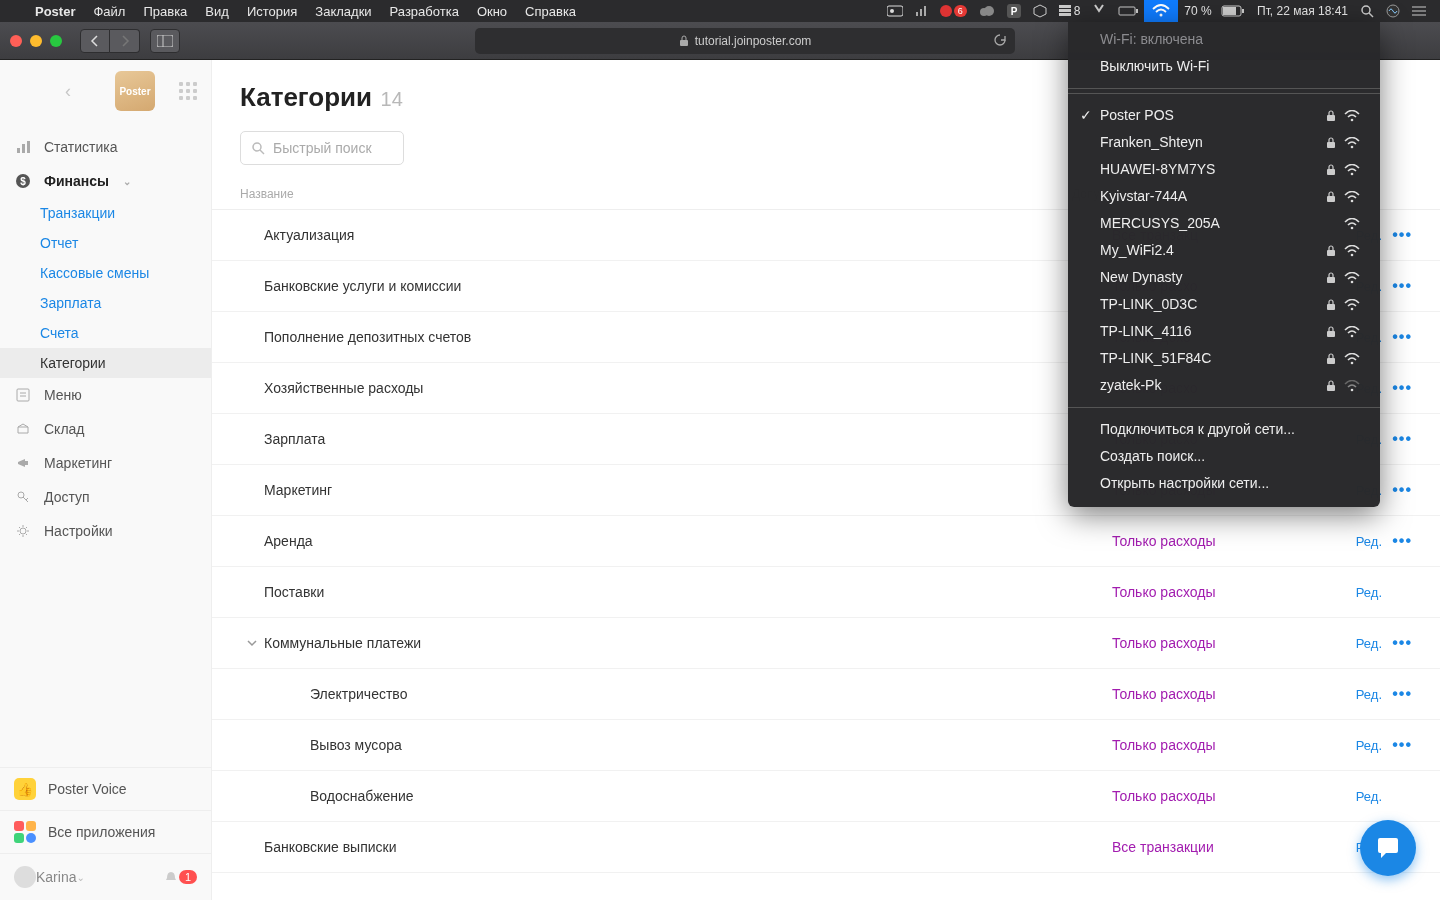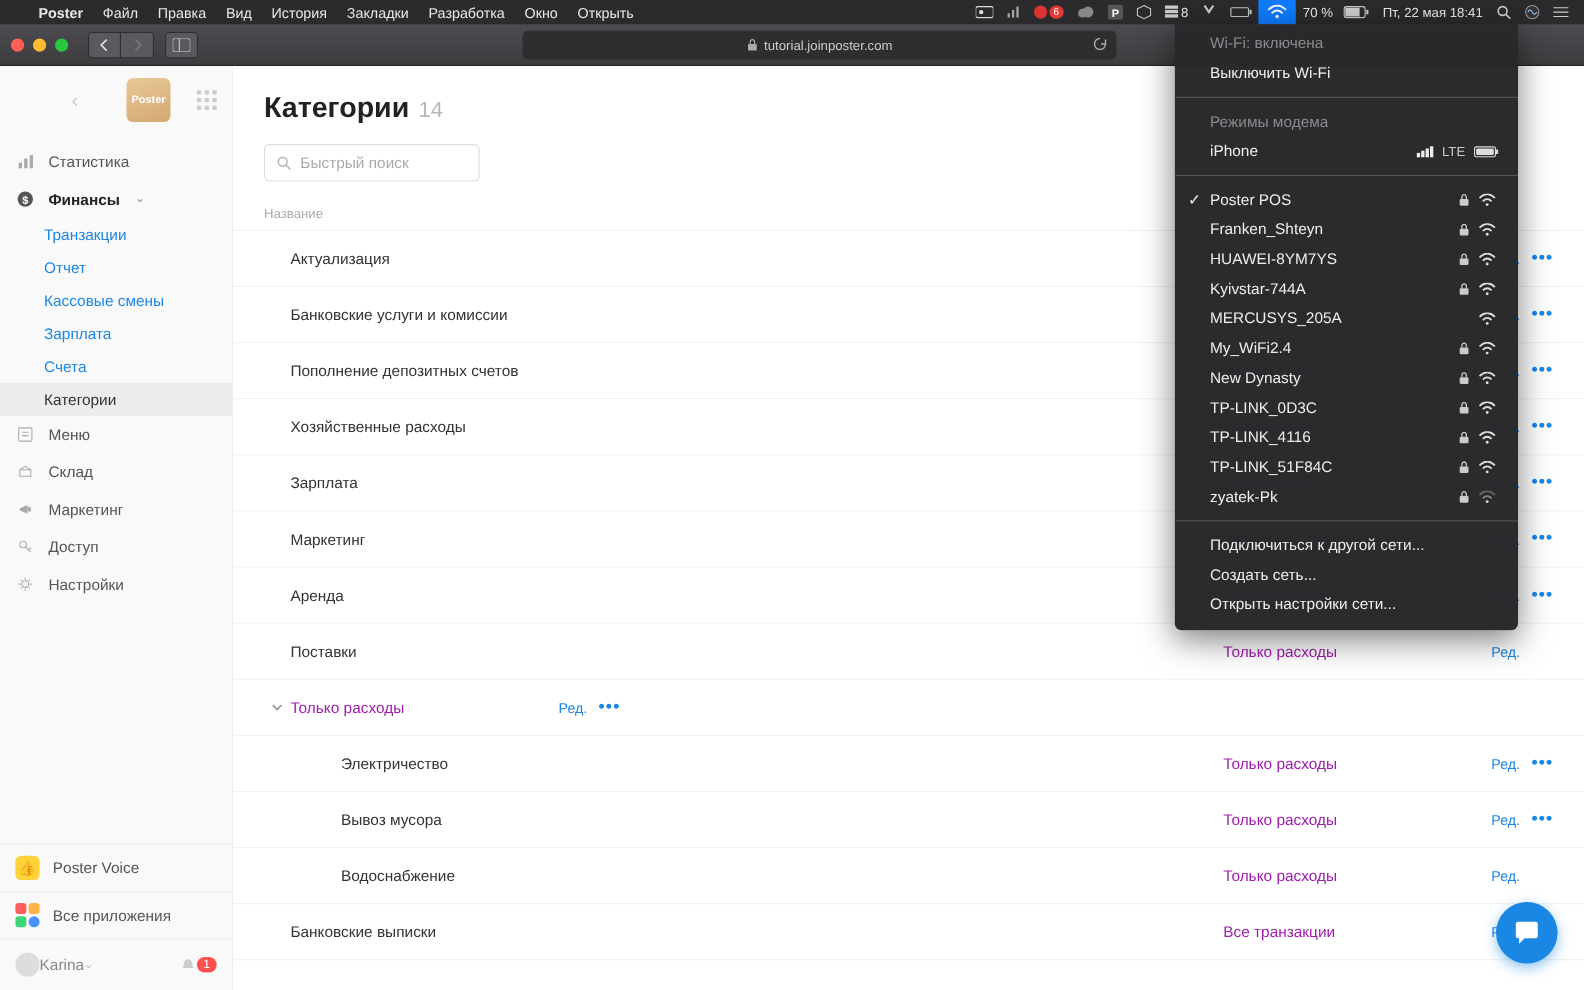--- a/index.html
+++ b/index.html
@@ -59,21 +59,21 @@
 .avatar { width: 22px; height: 22px; background: #ddd; border-radius: 50%; }
 .bell-badge { margin-left: auto; display: flex; align-items: center; color: #bbb; gap: 1px; }
 .bell-badge .cnt { background: #ff5050; color: #fff; border-radius: 9px; padding: 1px 6px; font-size: 11px; }
 
 
 .main { flex: 1; background: #fff; overflow: hidden; }
 .page-header { padding: 22px 28px 18px; }
 .page-title { font-size: 26px; font-weight: 600; color: #222; }
 .page-count { color: #b8b8b8; font-size: 20px; font-weight: 400; margin-left: 4px; }
 .search-row { padding: 0 28px 14px; }
-.search-box { width: 196px; height: 34px; border: 1px solid #ddd; border-radius: 5px; display: flex; align-items: center; padding: 0 10px; gap: 8px; color: #aaa; font-size: 14px; }
+.search-box { width: 164px; height: 34px; border: 1px solid #ddd; border-radius: 5px; display: flex; align-items: center; padding: 0 10px; gap: 8px; color: #aaa; font-size: 14px; }
 .table-head { display: flex; padding: 8px 28px; font-size: 12px; color: #aaa; border-bottom: 1px solid #eee; }
 .col-name { flex: 1; }
 .col-type { width: 340px; }
 .table-body { }
 .row { display: flex; align-items: center; padding: 0 28px; height: 51px; border-bottom: 1px solid #f1f1f1; font-size: 14px; color: #333; }
 .row .expand { width: 24px; color: #aaa; display: flex; justify-content: center; }
 .row.child .name { padding-left: 46px; }
 .row .name { flex: 1; }
 .row .type { width: 220px; color: #a21caf; }
 .row .edit { width: 50px; color: #1b87e5; font-size: 13px; cursor: pointer; text-align: right; }
@@ -108,21 +108,21 @@
   <div class="menubar-left">
     <span class="apple-logo"></span>
     <span class="mitem bold">Poster</span>
     <span class="mitem">Файл</span>
     <span class="mitem">Правка</span>
     <span class="mitem">Вид</span>
     <span class="mitem">История</span>
     <span class="mitem">Закладки</span>
     <span class="mitem">Разработка</span>
     <span class="mitem">Окно</span>
-    <span class="mitem">Открыть</span>
+    <span class="mitem">Справка</span>
   </div>
   <div class="menubar-right">
     <span class="ritem">
         <svg width="16" height="12" viewBox="0 0 16 12">
           <rect x="0" y="1" width="16" height="10" rx="2" fill="none" stroke="#ddd"></rect>
           <circle cx="5" cy="6" r="2" fill="#ddd"></circle>
         </svg>
       </span>
     <span class="ritem">
         <svg width="12" height="12">
@@ -448,20 +448,21 @@
           <span class="type">Только расходы</span>
           <span class="edit">Ред.</span>
           <span class="more"></span>
         </div>
         <div class="row">
           <span class="expand">
             <svg width="12" height="12">
               <path d="M2 4 L6 8 L10 4" fill="none" stroke="#999" stroke-width="1.5"></path>
             </svg>
           </span>
+          <span class="name">Коммунальные платежи</span>
           <span class="type">Только расходы</span>
           <span class="edit">Ред.</span>
           <span class="more">•••</span>
         </div>
         <div class="row child">
           <span class="expand"></span>
           <span class="name">Электричество</span>
           <span class="type">Только расходы</span>
           <span class="edit">Ред.</span>
           <span class="more">•••</span>
@@ -490,38 +491,20 @@
       </div>
   </main>
 </div>
 
 <div class="wifi-menu">
   <div class="wifi-section">
     <div class="wifi-row dim">Wi-Fi: включена</div>
     <div class="wifi-row clickable">Выключить Wi-Fi</div>
   </div>
   <div class="wifi-sep"></div>
-  <div class="wifi-section">
-    <div class="wifi-row dim">Режимы модема</div>
-    <div class="wifi-row clickable">
-      <span>iPhone</span>
-      <span class="right-icons">
-        <span class="signal-bars">
-            <span></span>
-            <span></span>
-            <span></span>
-            <span></span>
-          </span>
-        <span>LTE</span>
-        <span class="batt-icon">
-            <span class="fill" style="width:16px"></span>
-          </span>
-      </span>
-    </div>
-  </div>
   <div class="wifi-sep"></div>
   <div class="wifi-section" id="wifi-networks">
       <div class="wifi-row clickable">
         <span class="check">✓</span>
         <span>Poster POS</span>
         <span class="right-icons">
           <span>
             <svg width="10" height="12">
               <rect x="1" y="5" width="8" height="6" rx="1" fill="#ccc"></rect>
               <path d="M3 5 V3 a2 2 0 0 1 4 0 V5" fill="none" stroke="#ccc" stroke-width="1.2"></path>
@@ -707,21 +690,21 @@
               <path d="M4 7 Q8 3 12 7" fill="none" stroke="#888" stroke-width="1.6"></path>
               <circle cx="8" cy="10" r="1.3" fill="#ddd"></circle>
             </svg>
           </span>
         </span>
       </div>
     </div>
   <div class="wifi-sep"></div>
   <div class="wifi-section">
     <div class="wifi-row clickable">Подключиться к другой сети...</div>
-    <div class="wifi-row clickable">Создать сеть...</div>
+    <div class="wifi-row clickable">Создать поиск...</div>
     <div class="wifi-row clickable">Открыть настройки сети...</div>
   </div>
 </div>
 
 <div class="chat-fab">
   <svg width="28" height="28">
       <path d="M4 6 Q4 4 6 4 L22 4 Q24 4 24 6 L24 17 Q24 19 22 19 L12 19 L7 24 L7 19 L6 19 Q4 19 4 17 Z" fill="#fff"></path>
     </svg>
 </div>
 

